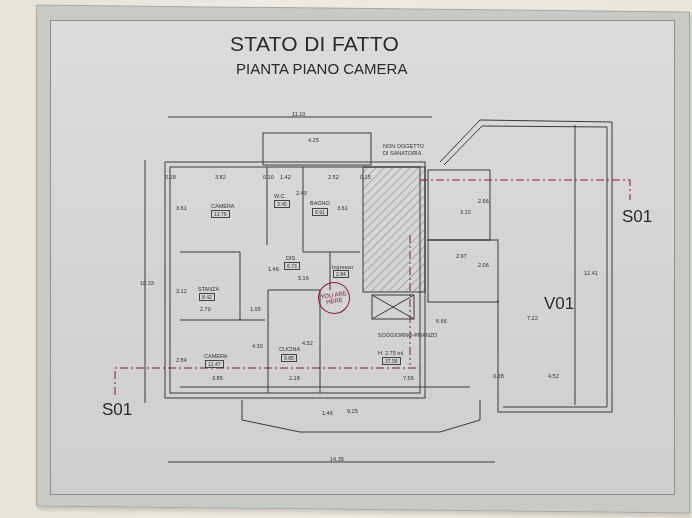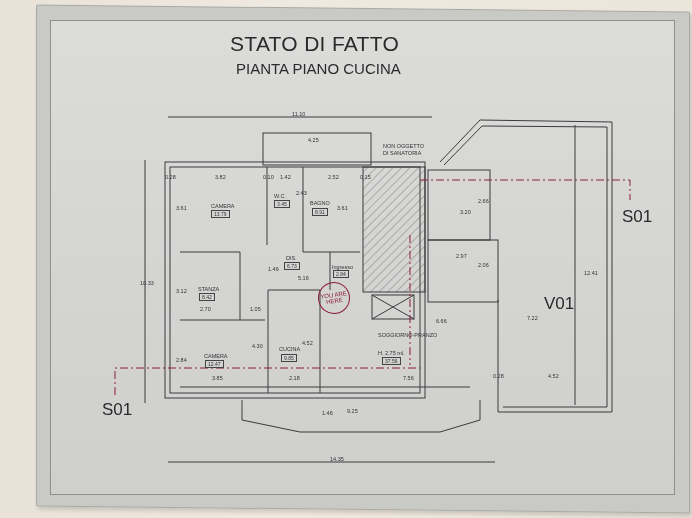--- a/index.html
+++ b/index.html
@@ -36,21 +36,21 @@
     display:flex; align-items:center; justify-content:center; transform:rotate(-8deg);
   }
 </style>
 </head>
 <body>
 
 <div class="frame"></div>
 <div class="paper"></div>
 
 <div class="title">STATO DI FATTO</div>
-<div class="subtitle">PIANTA PIANO CUCINA</div>
+<div class="subtitle">PIANTA PIANO CAMERA</div>
 
 <svg class="plan" width="692" height="518">
   <defs>
     <pattern id="hatch" width="6" height="6" patternUnits="userSpaceOnUse" patternTransform="rotate(45)">
       <line x1="0" y1="0" x2="0" y2="6" stroke="#555" stroke-width="0.7"></line>
     </pattern>
   </defs>
   <g stroke="#3a3a3a" fill="none" stroke-width="1">
 
     <rect x="165" y="162" width="260" height="236"></rect>

